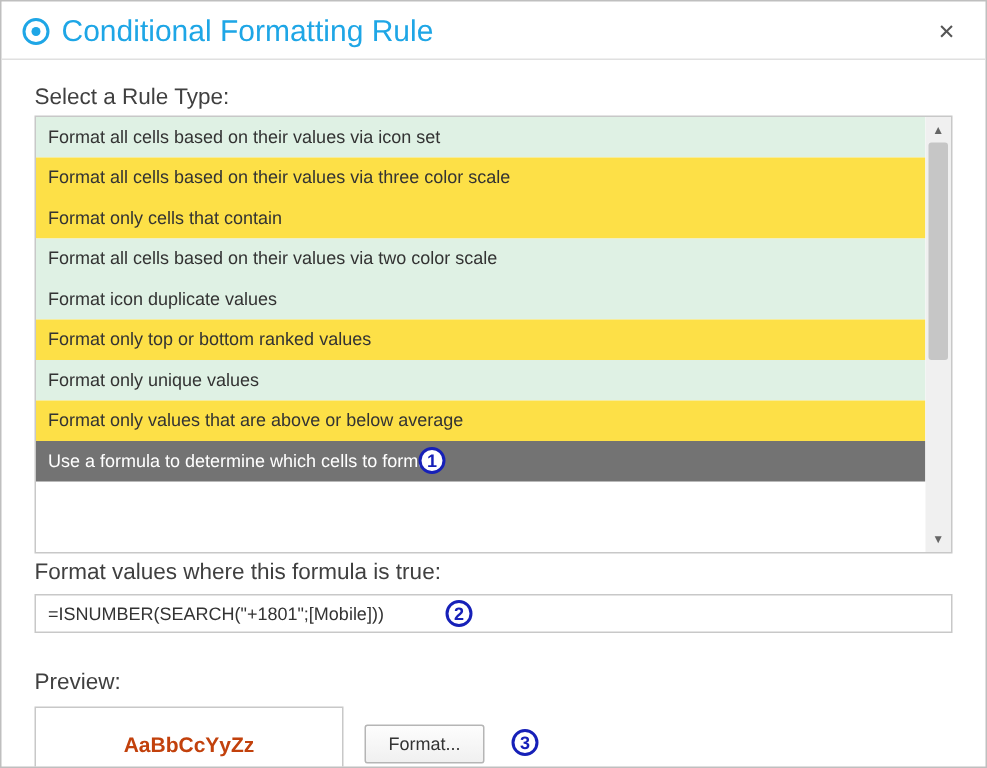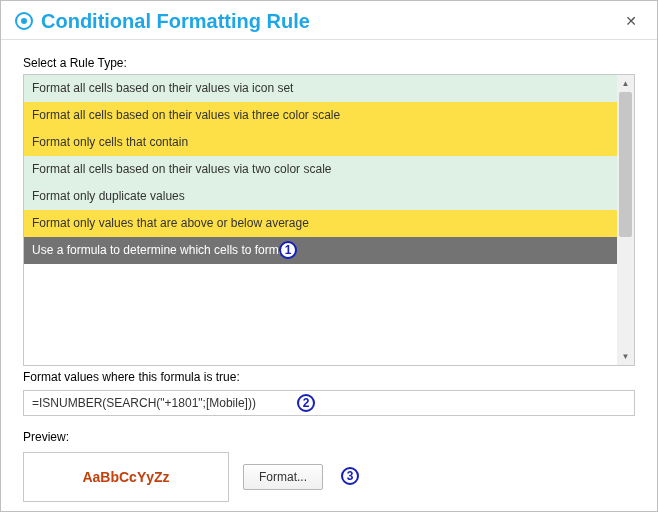--- a/index.html
+++ b/index.html
@@ -40,42 +40,42 @@
     content: "";
     width: 6px;
     height: 6px;
     background: #1ea6e6;
     border-radius: 50%;
     display: block;
   }
   .titlebar .title {
     font-size: 20px;
     color: #1ea6e6;
-    font-weight: 700;
+    font-weight: 400;
     flex: 1;
   }
   .titlebar .close {
     width: 24px;
     height: 24px;
     display: flex;
     align-items: center;
     justify-content: center;
     color: #555;
     font-size: 14px;
     cursor: pointer;
   }
   .content {
     padding: 10px 22px 12px 22px;
     flex: 1;
     display: flex;
     flex-direction: column;
   }
   .label {
-    font-size: 12px;
-    color: #000000;
+    font-size: 15px;
+    color: #404040;
     margin: 6px 0 4px 0;
   }
   .rule-list-wrap {
     display: flex;
     border: 1px solid #c8c8c8;
     height: 292px;
     overflow: hidden;
   }
   .rule-list {
     flex: 1;
@@ -203,41 +203,43 @@
   <div class="content">
 
     <div class="label">Select a Rule Type:</div>
 
     <div class="rule-list-wrap">
       <div class="rule-list" id="rule-list">
           <div class="rule-item alt0">Format all cells based on their values via icon set</div>
           <div class="rule-item alt1">Format all cells based on their values via three color scale</div>
           <div class="rule-item alt1">Format only cells that contain</div>
           <div class="rule-item alt0">Format all cells based on their values via two color scale</div>
-          <div class="rule-item alt0">Format only duplicate values</div>
+          <div class="rule-item alt0">Format icon duplicate values</div>
+          <div class="rule-item alt1">Format only top or bottom ranked values</div>
+          <div class="rule-item alt0">Format only unique values</div>
           <div class="rule-item alt1">Format only values that are above or below average</div>
           <div class="rule-item selected" style="position: relative;">Use a formula to determine which cells to format<div class="marker marker-1">1</div></div>
         </div>
       <div class="scrollbar">
         <div class="scroll-btn">▲</div>
         <div class="scroll-track">
           <div class="scroll-thumb"></div>
         </div>
         <div class="scroll-btn">▼</div>
       </div>
     </div>
 
     <div class="label" style="margin-top:4px">Format values where this formula is true:</div>
 
     <div class="formula-row">
       <input class="formula-input" type="text" value="=ISNUMBER(SEARCH(&quot;+1801&quot;;[Mobile]))" style="">
       <div class="marker marker-2">2</div>
     </div>
 
-    <div class="label" style="margin-top:14px">Preview:</div>
+    <div class="label" style="margin-top:24px">Preview:</div>
 
     <div class="preview-row">
       <div class="preview-box">AaBbCcYyZz</div>
       <button class="btn">Format...</button>
       <div class="marker marker-3">3</div>
     </div>
 
   </div>
 
   <div class="footer">

